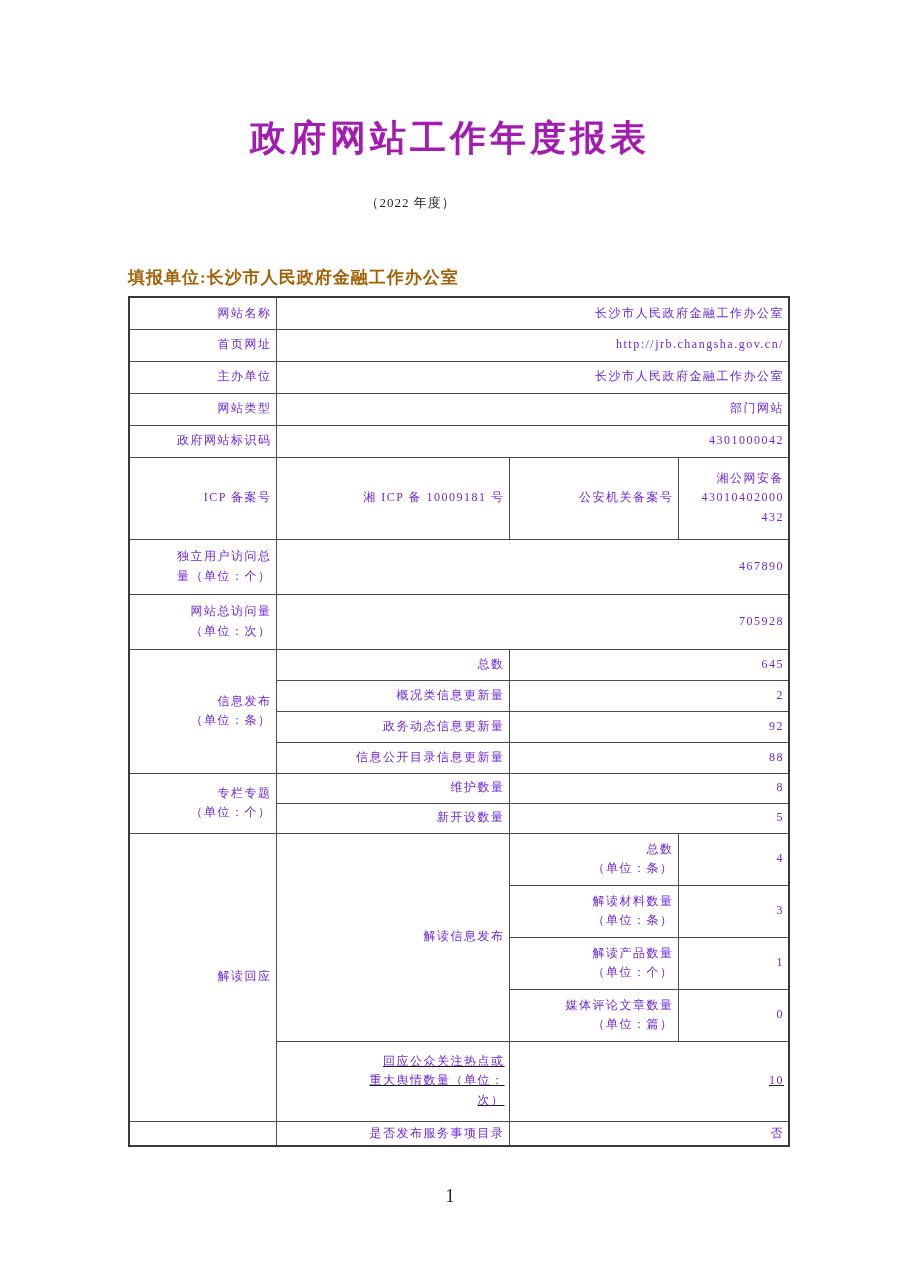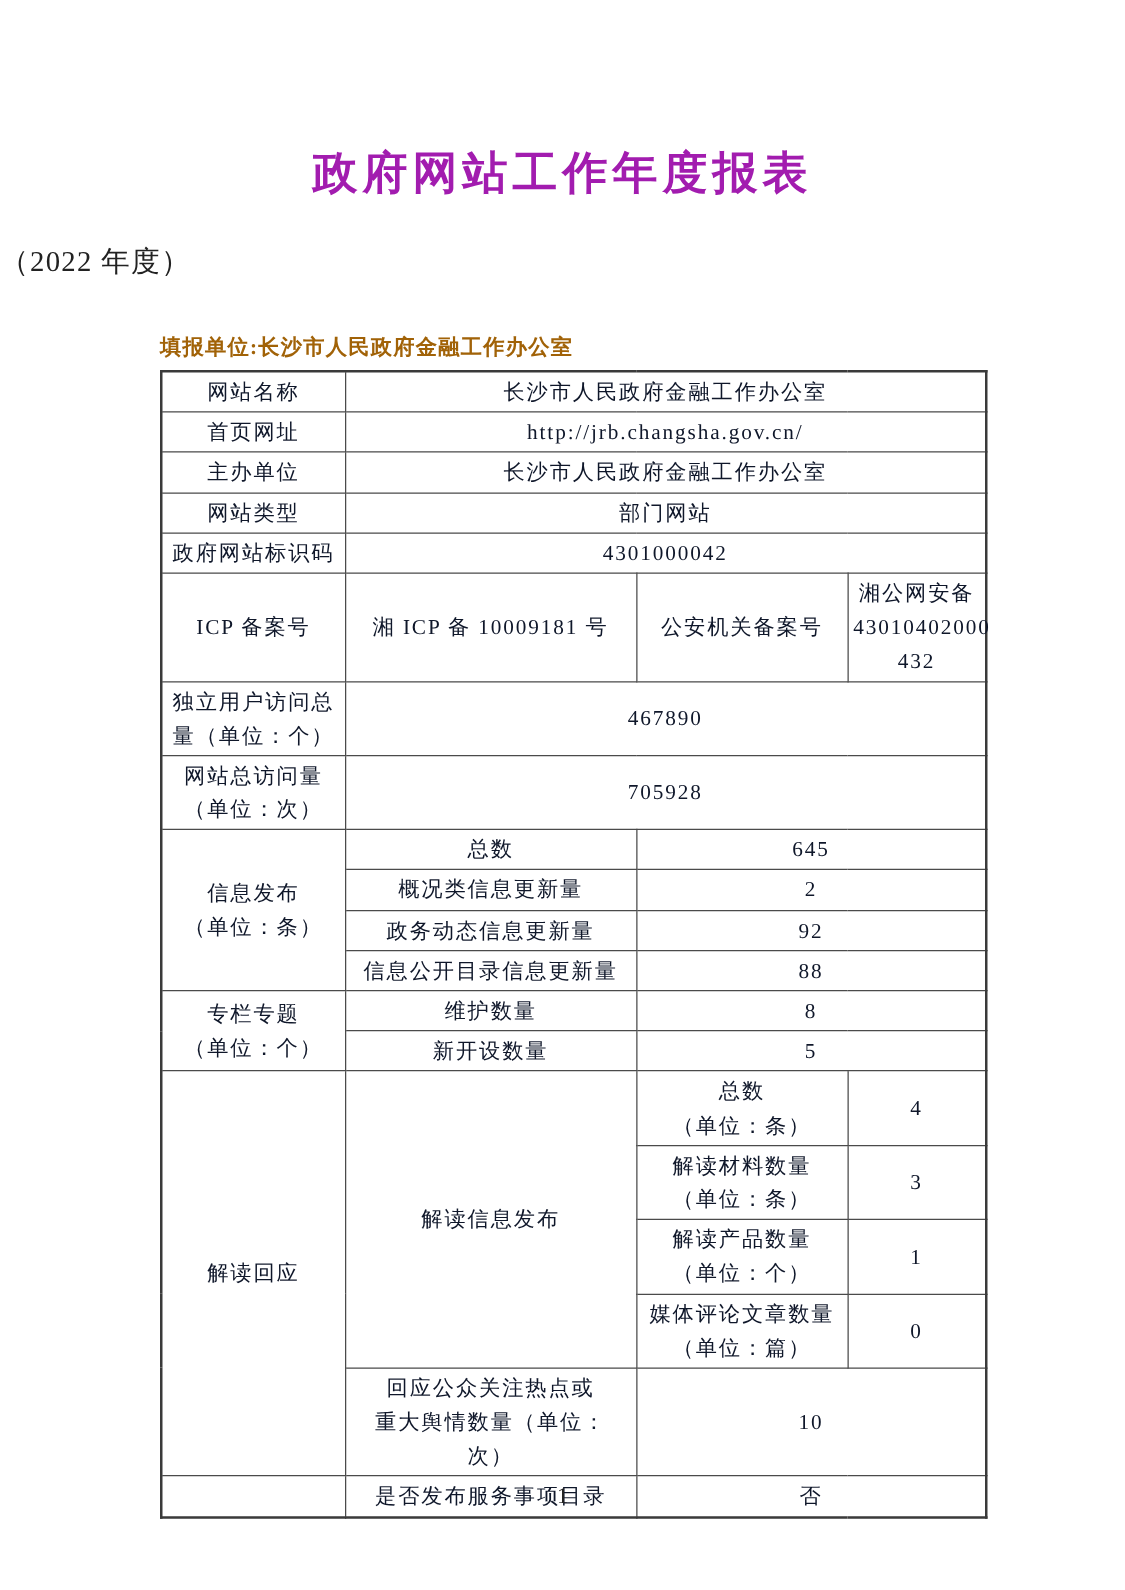--- a/index.html
+++ b/index.html
@@ -15,58 +15,59 @@
 
   .title {
     position: absolute; top: 114px; left: 0; width: 900px;
     text-align: center;
     font-size: 36px; font-weight: 700;
     letter-spacing: 4px;
     color: #a21caf;
   }
   .subtitle {
     position: absolute; top: 194px; left: 0; width: 821px;
-    font-size: 23px;
+    text-align: center;
+    font-size: 13px;
     letter-spacing: 1px;
     color: #222;
   }
   .report-unit {
     position: absolute; top: 266px; left: 128px;
     font-size: 17px; font-weight: 700;
     letter-spacing: 1px;
     color: #a16207;
   }
 
   table.report {
     position: absolute; top: 296px; left: 128px;
     width: 660px;
     border-collapse: collapse;
     table-layout: fixed;
     border: 2px solid #3a3a3a;
   }
   table.report td {
     border: 1px solid #4a4a4a;
-    text-align: center;
+    text-align: right;
     vertical-align: middle;
-    font-size: 17px;
+    font-size: 12px;
     letter-spacing: 1.5px;
     line-height: 1.6;
     padding: 2px 4px;
     white-space: pre-line;
-    color: #0f172a;
+    color: #6d28d9;
   }
   td.latin { letter-spacing: 0.5px; }
 
   tr.r32 { height: 32px; }
   tr.r82 { height: 82px; }
   tr.r55 { height: 55px; }
   tr.r31 { height: 31px; }
   tr.r30 { height: 30px; }
   tr.r52 { height: 52px; }
-  tr.r80 { height: 80px; }
+  tr.r80 { height: 80px; text-decoration: underline; }
   tr.r33 { height: 17px; }
 
   .page-number {
     position: absolute; top: 1186px; left: 0; width: 900px;
     text-align: center;
     font-size: 18px;
     color: #222;
   }
 </style>
 </head>

